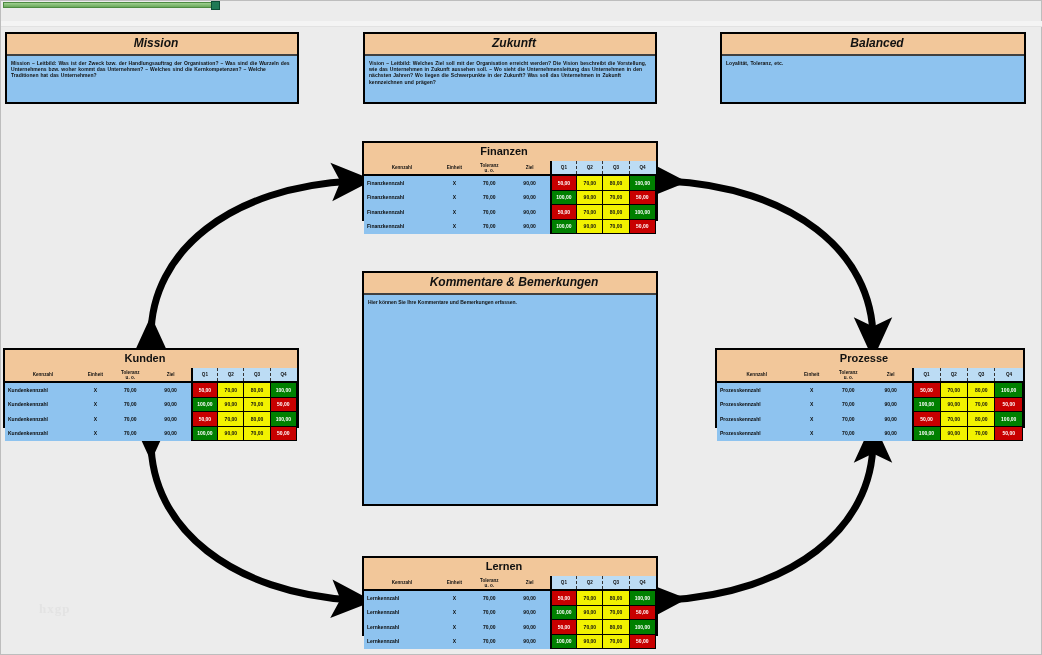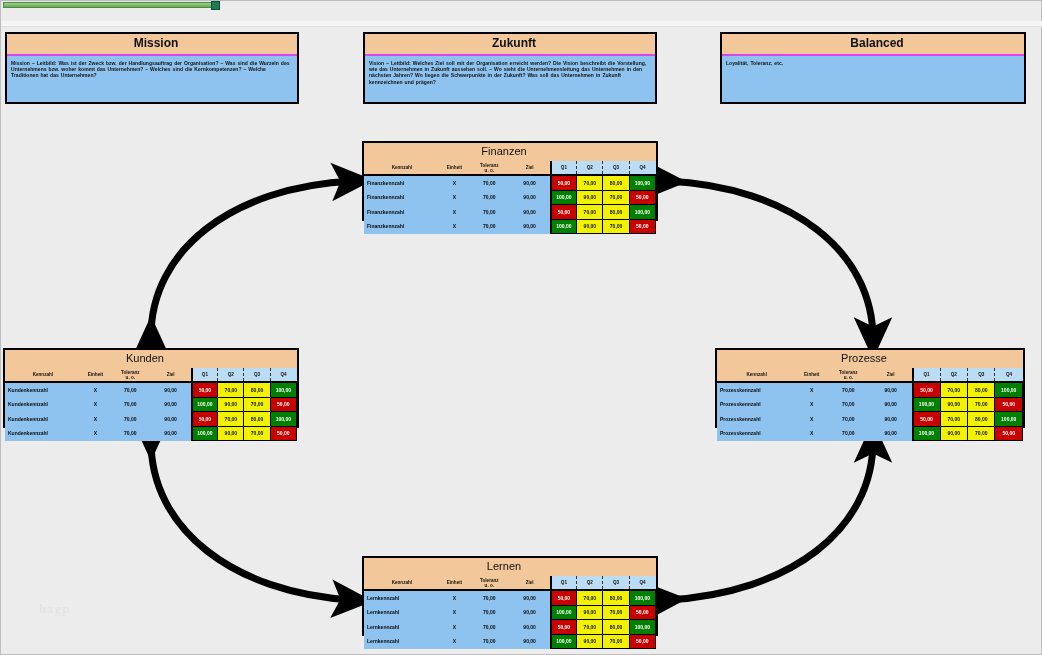--- a/index.html
+++ b/index.html
@@ -41,35 +41,35 @@
     letter-spacing:.3px;line-height:14px;
   }
   .subtle{
     position:absolute;left:0;top:20px;width:1042px;height:6px;
     background:#f4f4f4;border-bottom:1px solid #e2e2e2;box-sizing:border-box;
   }
 
   
   .panel{position:absolute;border:2px solid #000;box-sizing:border-box;background:#8ec3ef;}
   .panel .phead{
-    background:#f2c79a;border-bottom:2px solid #d946ef;
+    background:#f2c79a;border-bottom:2px solid #404040;
     text-align:center;font-size:12px;font-weight:bold;color:#111;
-    padding:3px 0 4px 8px;line-height:13px;
+    padding:3px 0 4px 8px;line-height:13px;font-style:italic;
   }
   .panel .pbody{
     padding:4px 4px 2px 4px;
     font-size:5px;line-height:6.2px;font-weight:bold;color:#111;
     word-spacing:.5px;letter-spacing:.05px;
   }
 
   
   .ptable{position:absolute;border:2px solid #000;box-sizing:border-box;background:#8ec3ef;}
   .ptable .thead{
     background:#f2c79a;text-align:center;
-    font-size:11px;font-weight:normal;color:#111;
+    font-size:11px;font-weight:bold;color:#111;
     padding:2px 12px 3px 0;line-height:13px;
   }
   table.grid{border-collapse:collapse;width:100%;table-layout:fixed;}
   table.grid th{
     background:#f2c79a;color:#111;font-size:4.6px;font-weight:bold;
     height:13px;padding:0;line-height:5px;text-align:center;
     border:0;
   }
   table.grid th.q{background:#bcdcf4;border-left:1px dashed #333;}
   table.grid th.qfirst{background:#bcdcf4;border-left:2px solid #000;}
@@ -432,15 +432,19 @@
               <td class="green qfirstcell">100,00</td>
               <td class="yellow">90,00</td>
               <td class="yellow">70,00</td>
               <td class="red">50,00</td>
             </tr>
           </tbody>
         </table>
       </div>
   </div>
 
+  <div class="panel" style="left:361px;top:270px;width:296px;height:235px;">
+    <div class="phead">Kommentare &amp; Bemerkungen</div>
+    <div class="commentbody">Hier können Sie Ihre Kommentare und Bemerkungen erfassen.</div>
+  </div>
 
   <div class="watermark">hxgp</div>
 </div>
 
 </body></html>

